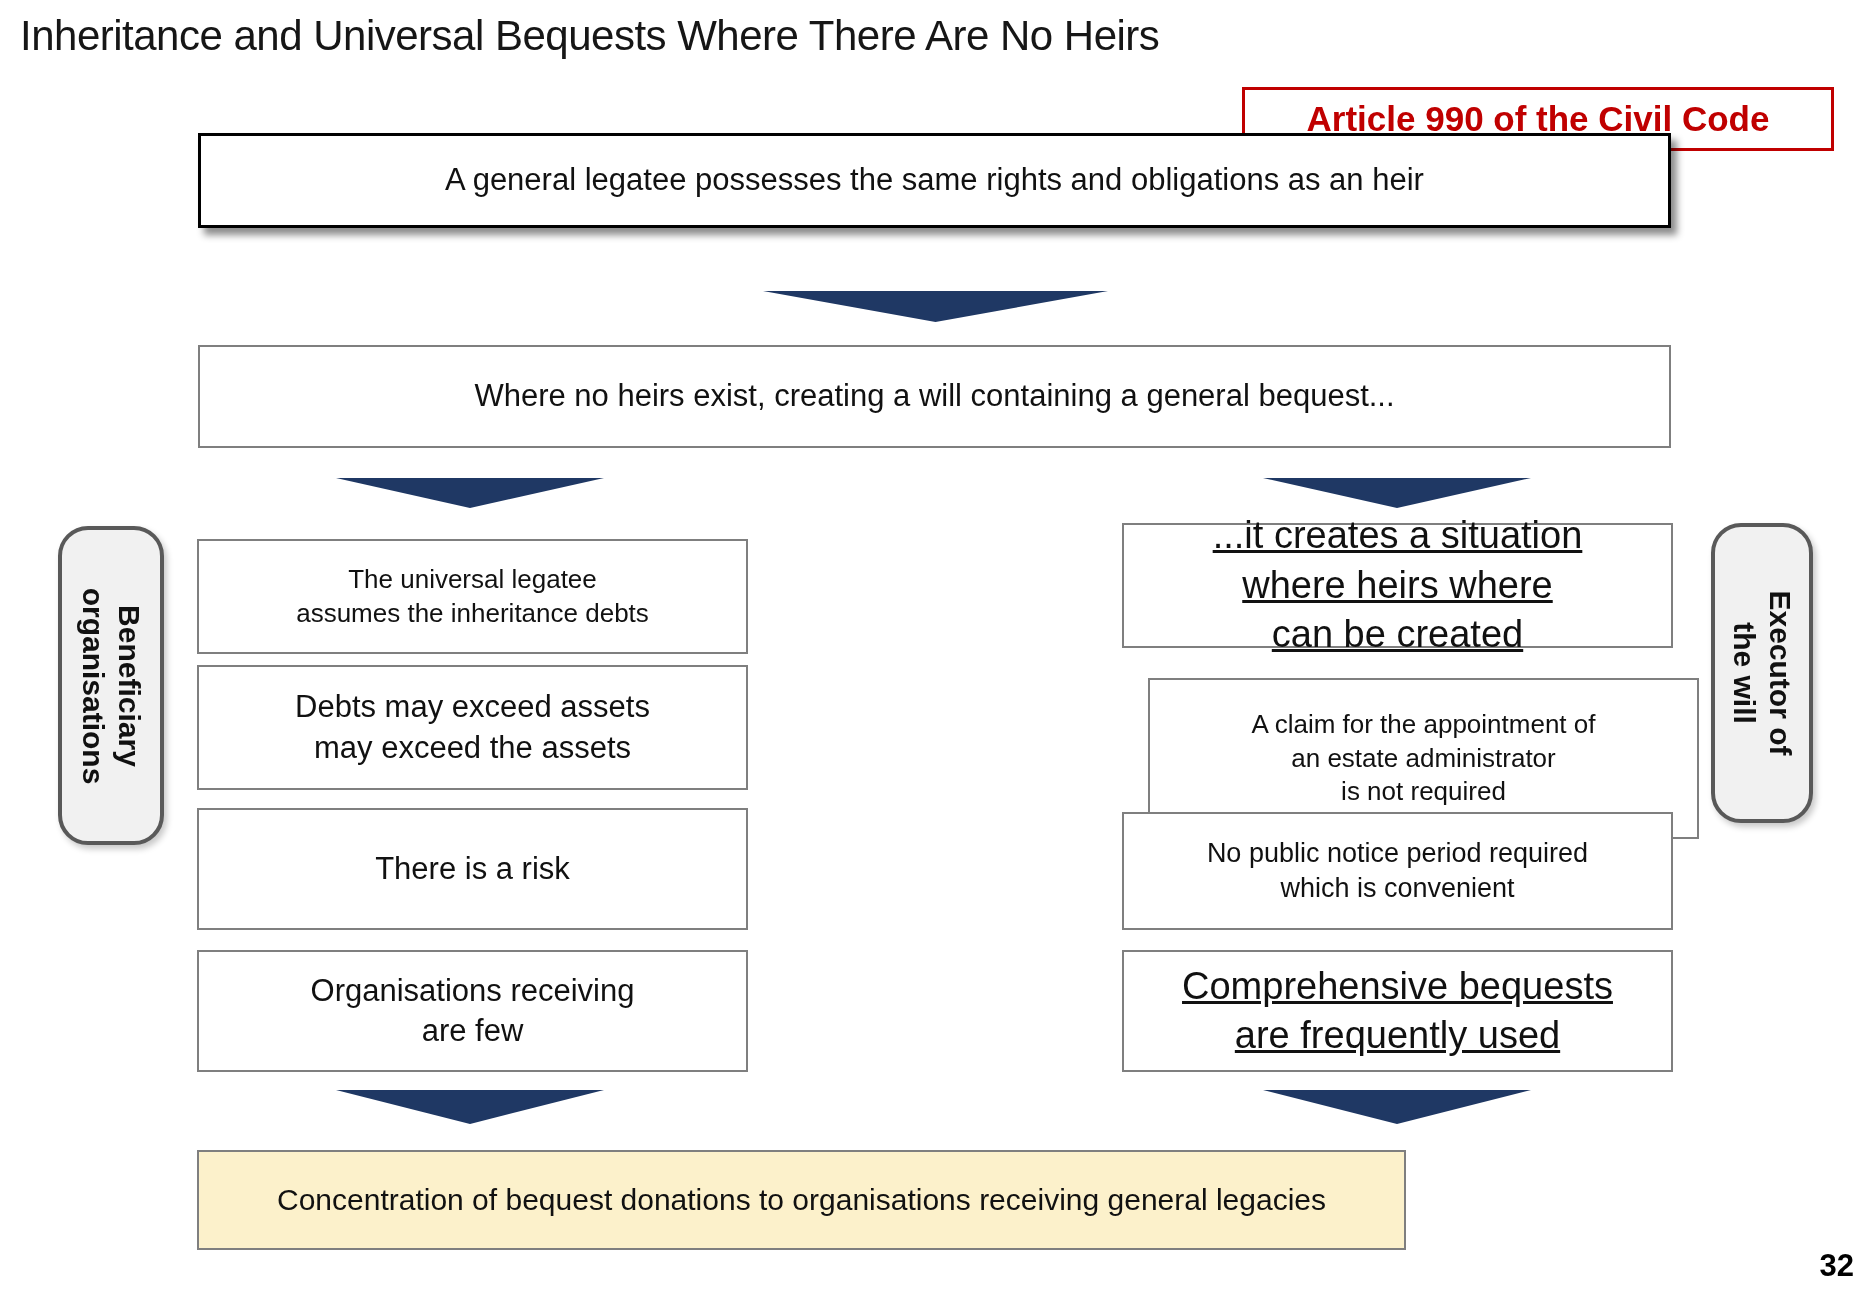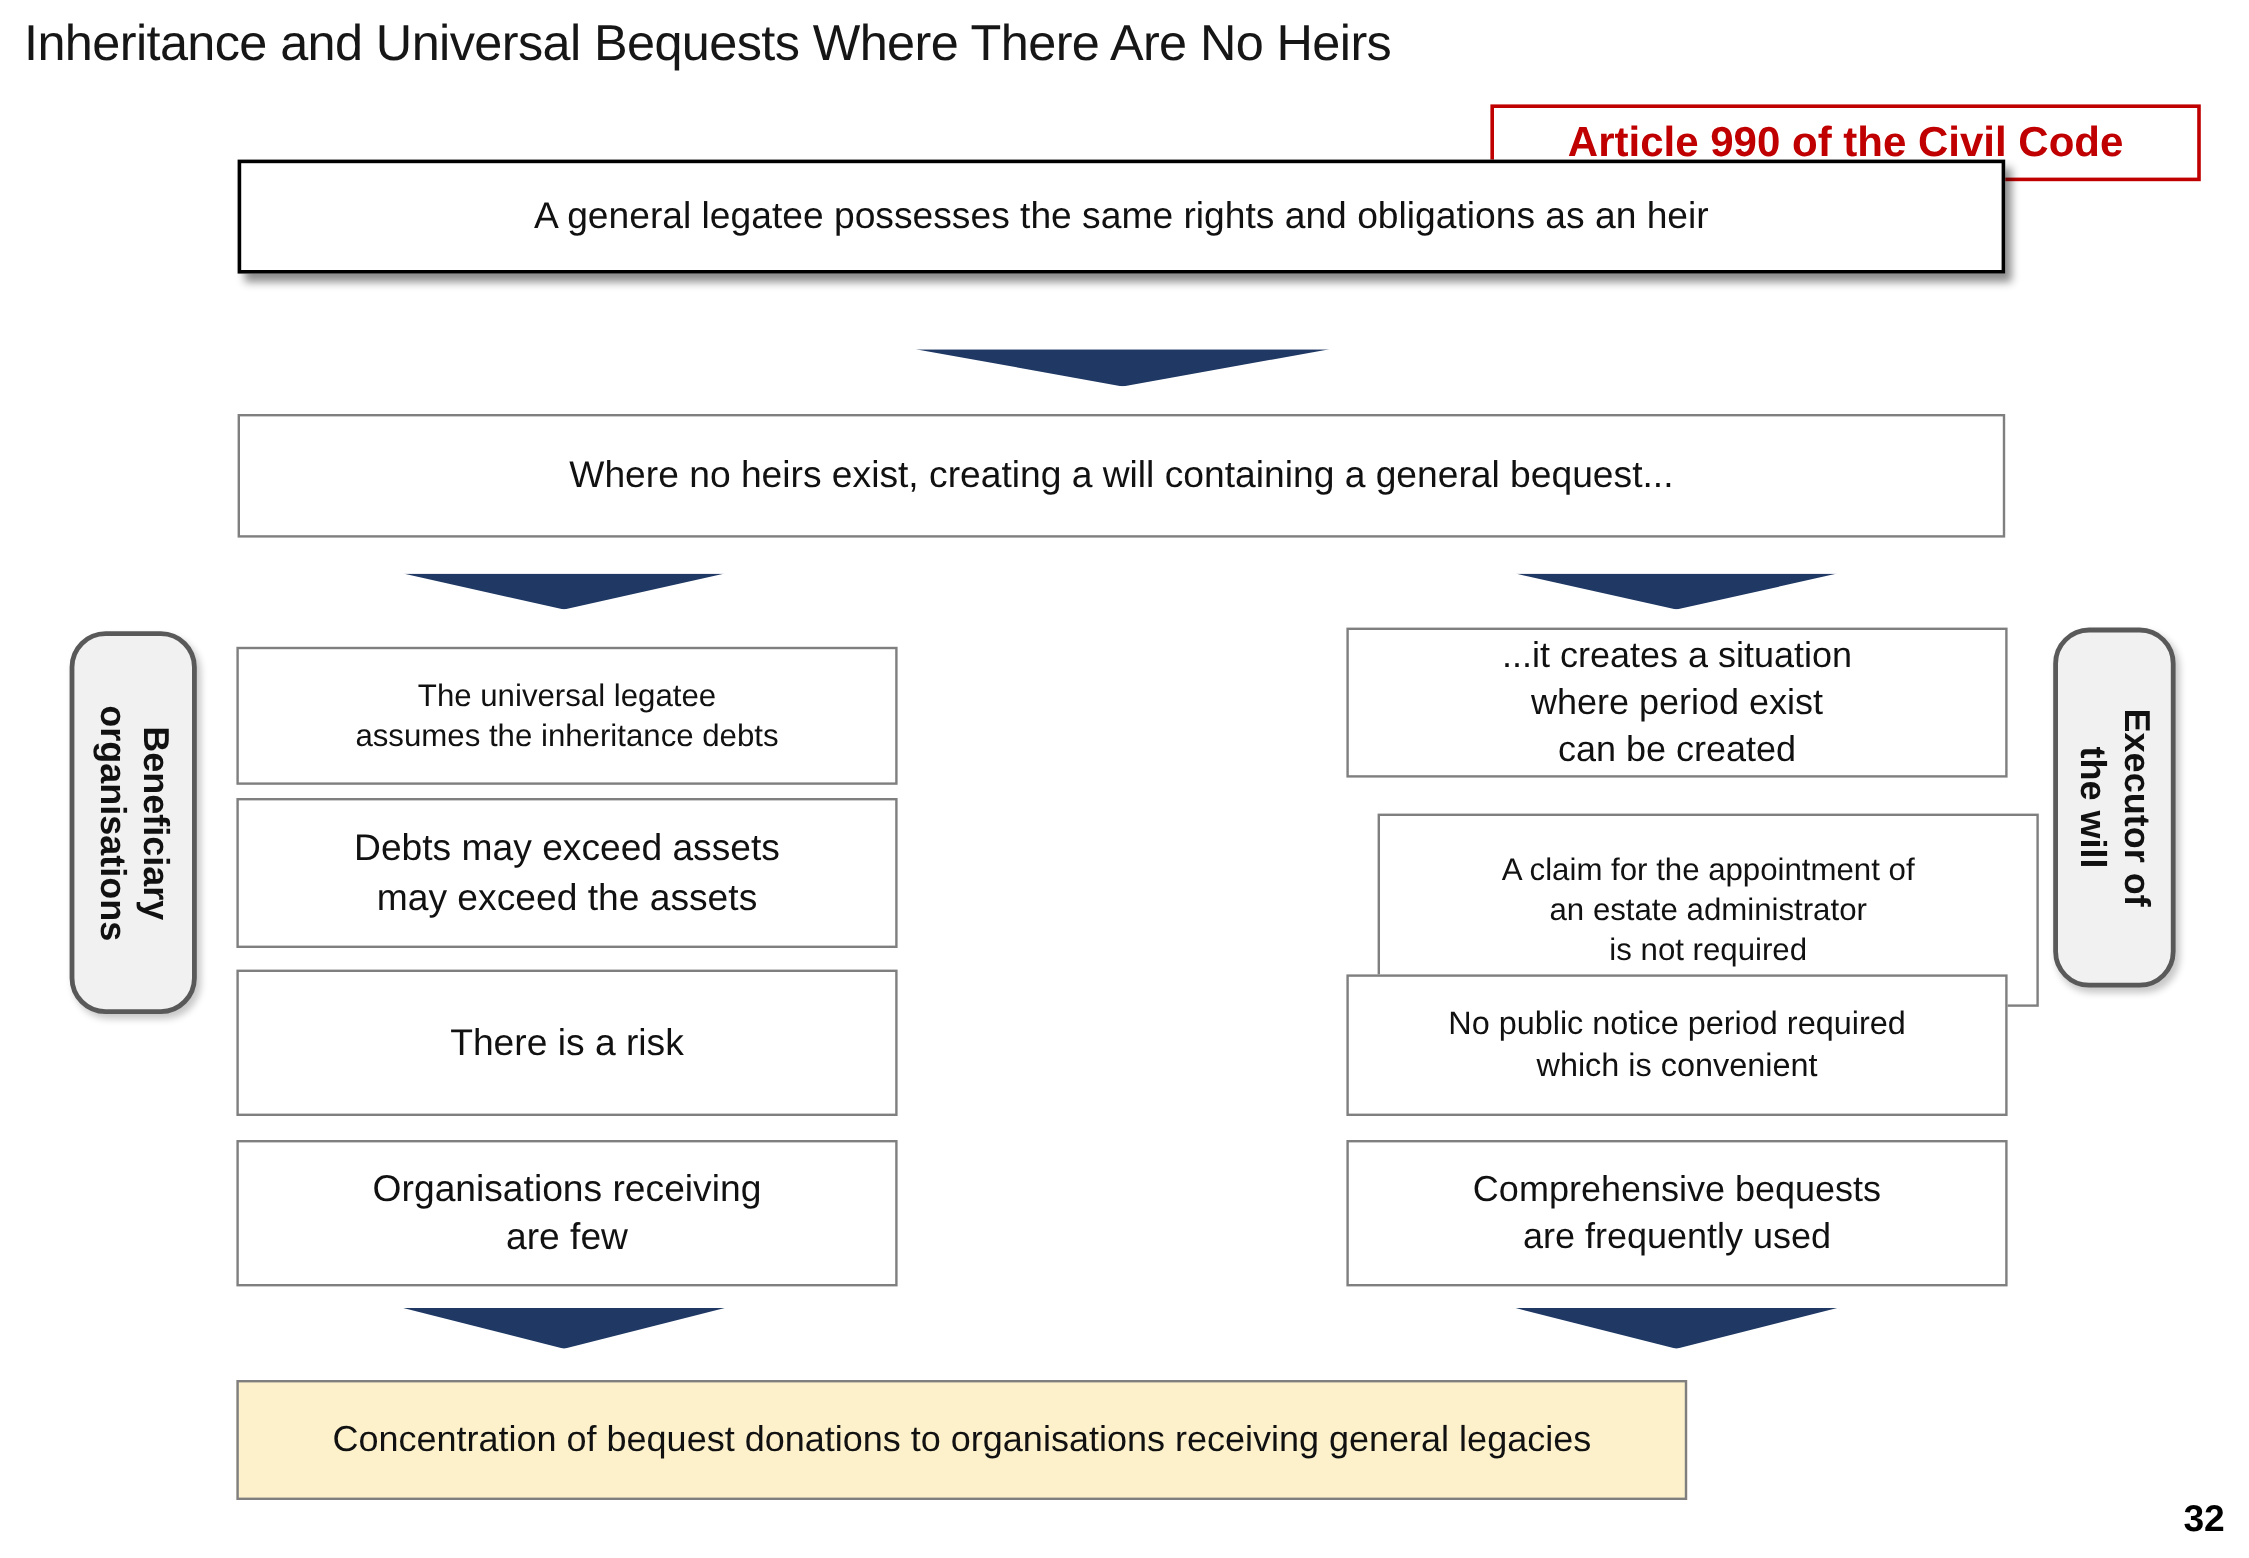--- a/index.html
+++ b/index.html
@@ -58,21 +58,21 @@
     background:#FCF1CB;border:2px solid #7F7F7F;
     display:flex;align-items:center;justify-content:center;
     text-align:center;font-size:30px;
   }
   .pagenum{
     left:1790px;top:1248px;width:64px;
     font-size:31px;font-weight:700;text-align:right;color:#000;
   }
   .fs26{font-size:26px;margin-top:16px;}
   .fs27{font-size:27px;}
-  .fs30{font-size:30px;}
+  .fs30{font-size:38px;text-decoration:underline;}
   .fs31{font-size:31px;}
 </style>
 </head>
 <body>
 
 <div id="slide">
 
   <div class="abs title">Inheritance and Universal Bequests Where There Are No Heirs</div>
 
   <div class="abs callout">
@@ -121,21 +121,21 @@
   <div class="abs smallbox fs31" style="left:197px;top:808px;height:122px;">
     <span class="ln">There is a risk</span>
   </div>
   <div class="abs smallbox fs31" style="left:197px;top:950px;height:122px;">
     <span class="ln">Organisations receiving</span>
     <span class="ln">are few</span>
   </div>
 
   <div class="abs smallbox fs30" style="left:1122px;top:523px;height:125px;">
     <span class="ln">...it creates a situation</span>
-    <span class="ln">where period exist</span>
+    <span class="ln">where heirs where</span>
     <span class="ln">can be created</span>
   </div>
   <div class="abs smallbox fs26" style="left:1148px;top:662px;height:161px;">
     <span class="ln">A claim for the appointment of</span>
     <span class="ln">an estate administrator</span>
     <span class="ln">is not required</span>
   </div>
   <div class="abs smallbox fs27" style="left:1122px;top:812px;height:118px;">
     <span class="ln">No public notice period required</span>
     <span class="ln">which is convenient</span>

